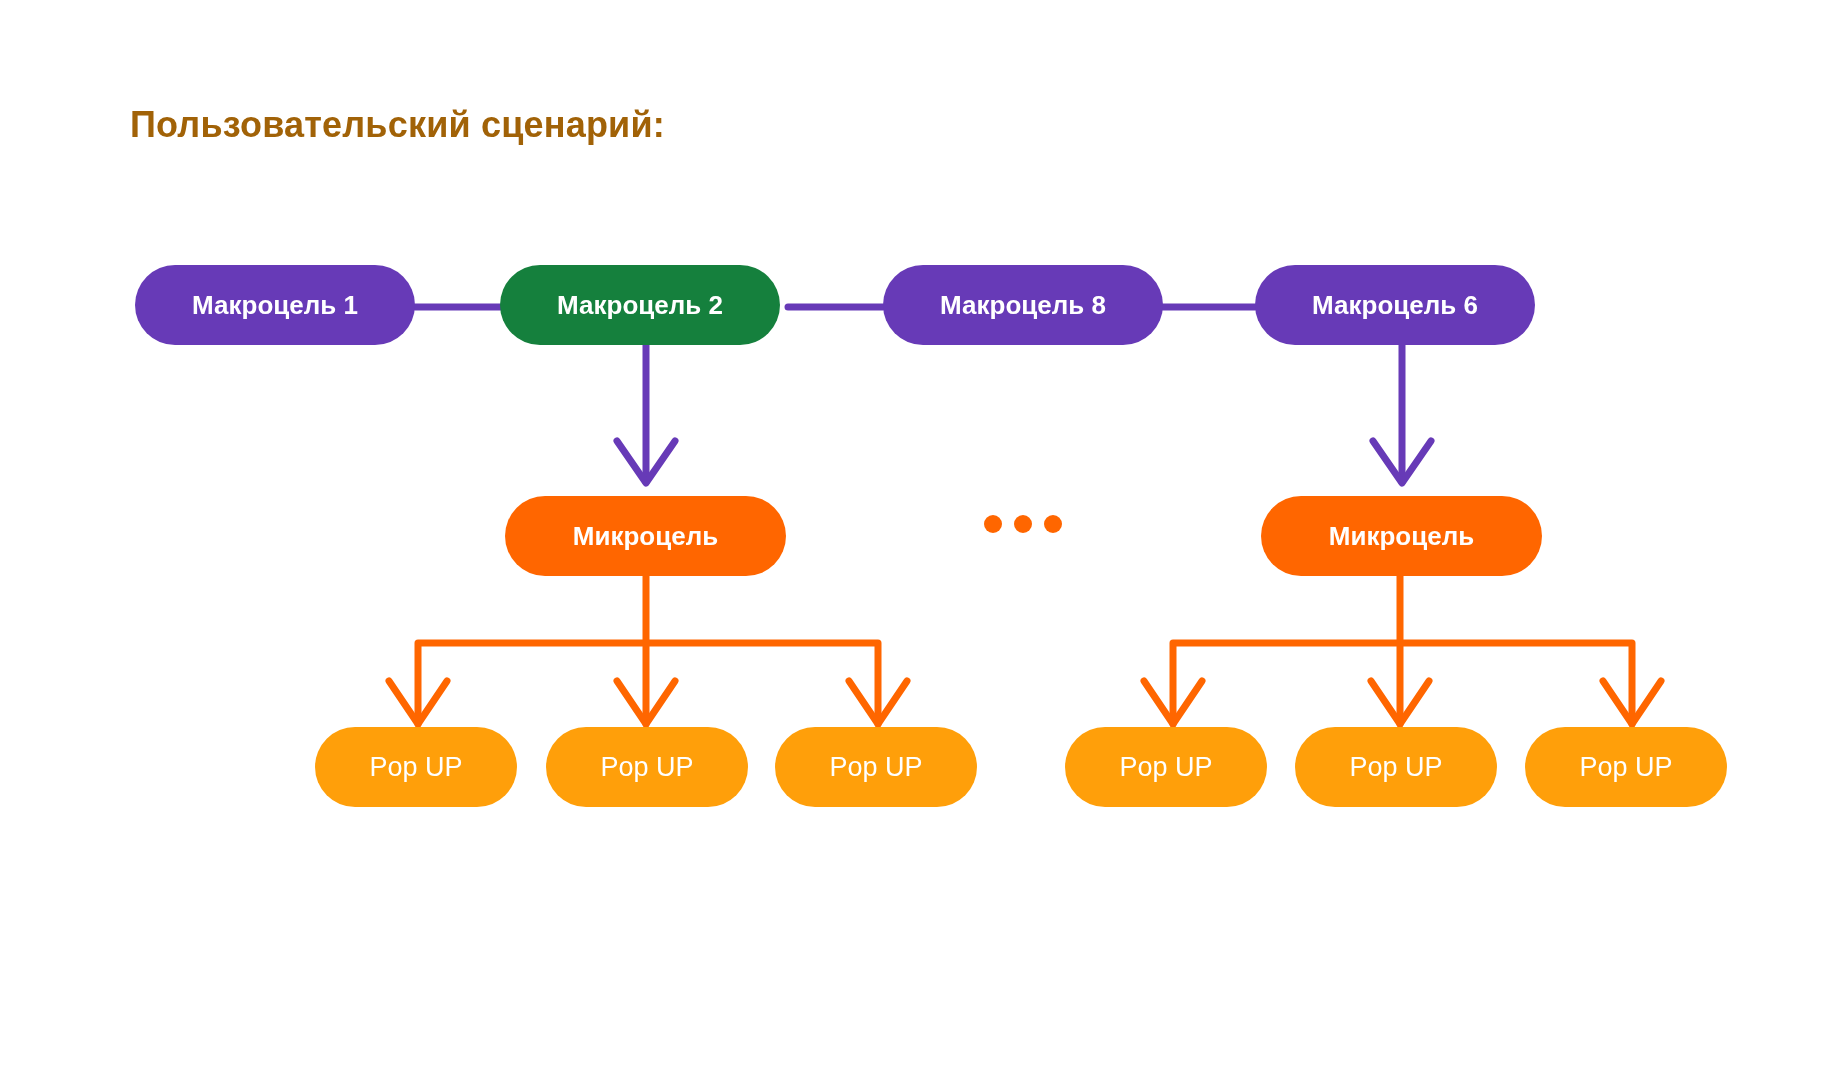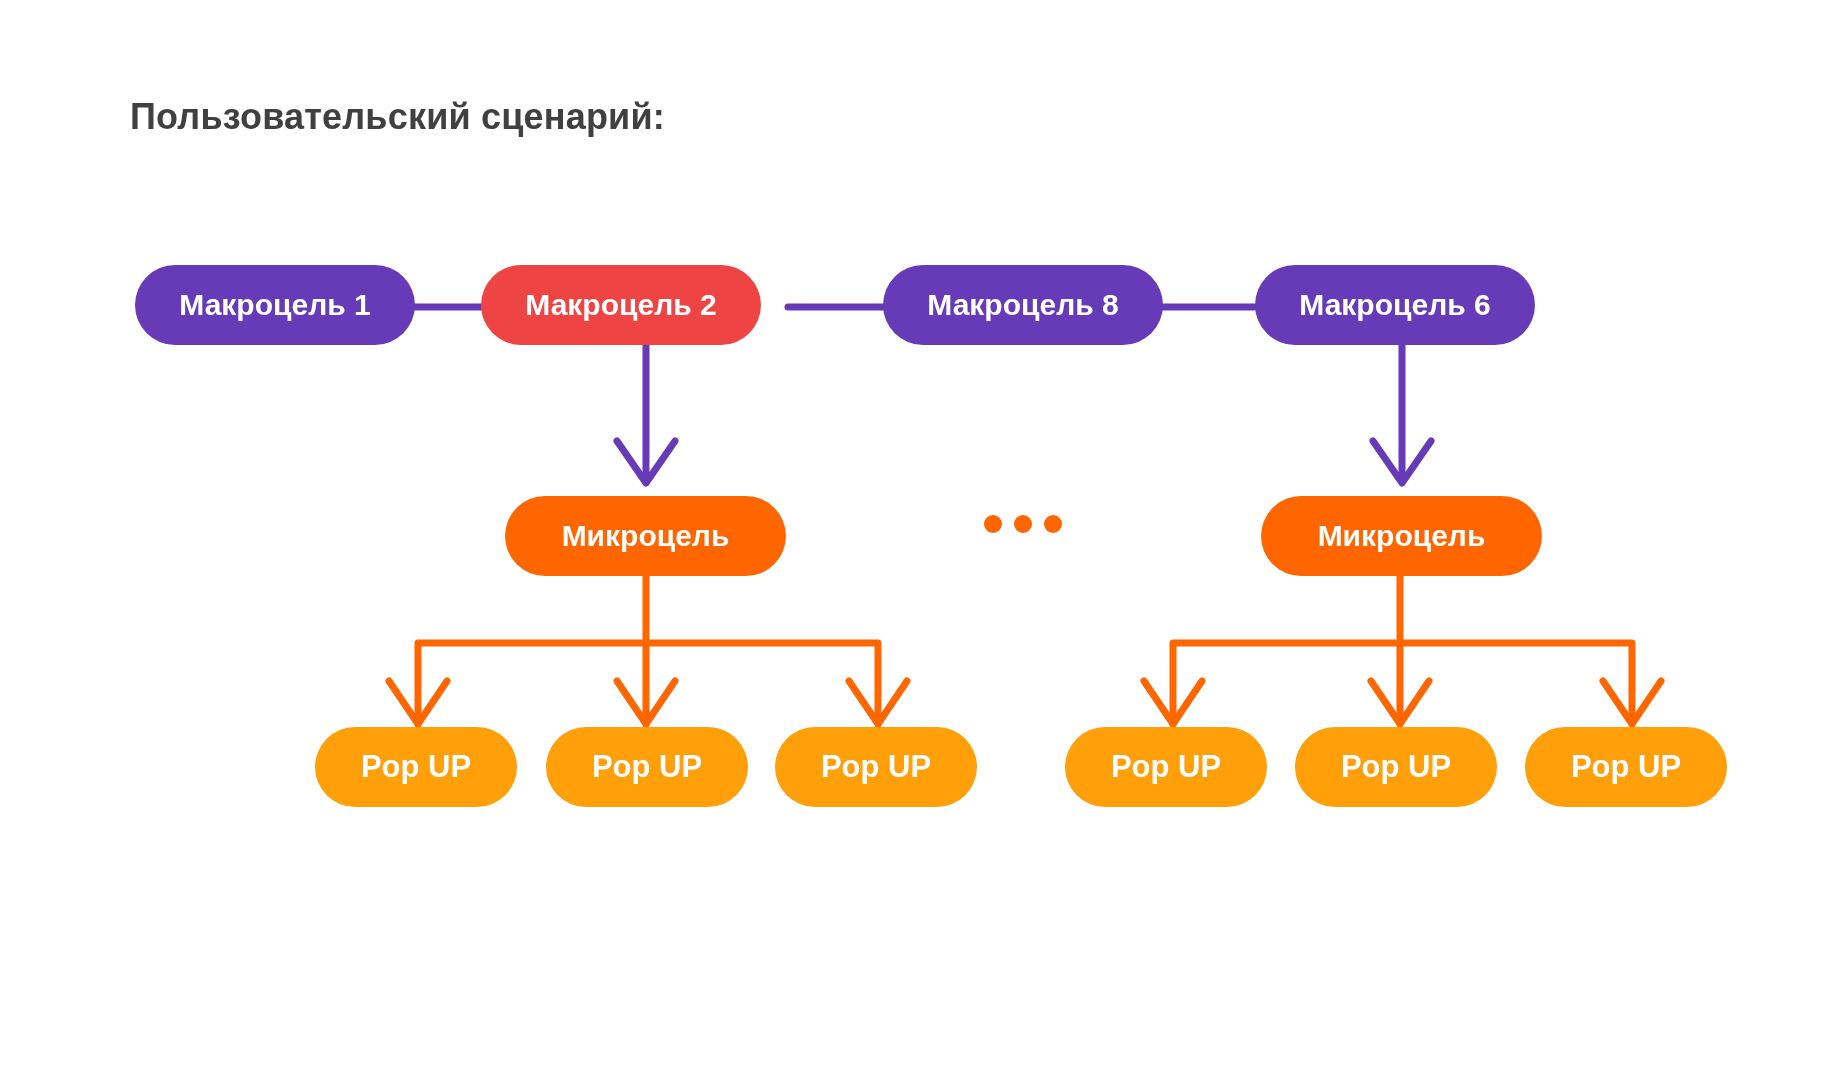--- a/index.html
+++ b/index.html
@@ -1,26 +1,26 @@
 <!DOCTYPE html>
 <html><head>
 <meta charset="utf-8">
 <style>
   html, body { margin: 0; padding: 0; background: #ffffff; }
   body { width: 1848px; height: 1079px; position: relative; overflow: hidden;
          font-family: "Liberation Sans", "DejaVu Sans", sans-serif; }
-  .title { position: absolute; left: 130px; top: 96px; font-size: 36px; font-weight: bold;
-           color: #404040; letter-spacing: 0.2px; white-space: nowrap; }
+  .title { position: absolute; left: 130px; top: 104px; font-size: 36px; font-weight: bold;
+           color: #a16207; letter-spacing: 0.2px; white-space: nowrap; }
   svg.lines { position: absolute; left: 0; top: 0; width: 1848px; height: 1079px; }
   .node { position: absolute; height: 80px; border-radius: 40px; display: flex;
           align-items: center; justify-content: center; color: #ffffff; font-weight: bold;
-          font-size: 30px; white-space: nowrap; box-sizing: border-box; }
+          font-size: 26px; white-space: nowrap; box-sizing: border-box; }
   .macro { background: #673ab7; width: 280px; top: 265px; }
   .micro { background: #ff6600; width: 281px; top: 496px; }
-  .popup { background: #ff9f0a; width: 202px; top: 727px; font-size: 31px; font-weight: bold; }
+  .popup { background: #ff9f0a; width: 202px; top: 727px; font-size: 27px; font-weight: normal; }
   .dot { position: absolute; width: 18px; height: 18px; border-radius: 50%; background: #ff6600; top: 515px; }
 </style>
 </head>
 <body>
 
 <div class="title">Пользовательский сценарий:</div>
 
 <svg class="lines" viewBox="0 0 1848 1079">
 
   <g stroke="#673ab7" stroke-width="7" fill="none" stroke-linecap="round" stroke-linejoin="round">
@@ -46,21 +46,21 @@
     <polyline points="1173,724 1173,643 1632,643 1632,724"></polyline>
     <polyline points="1144,681 1173,724 1202,681"></polyline>
     <polyline points="1371,681 1400,724 1429,681"></polyline>
     <polyline points="1603,681 1632,724 1661,681"></polyline>
   </g>
 </svg>
 
 <div class="node macro" style="left: 135px; background: rgb(103, 58, 183);">
   <span>Макроцель 1</span>
 </div>
-<div class="node macro" style="left: 481px; background: #ef4444;">
+<div class="node macro" style="left: 500px; background: #15803d;">
   <span>Макроцель 2</span>
 </div>
 <div class="node macro" style="left: 883px; background: rgb(103, 58, 183);">
   <span>Макроцель 8</span>
 </div>
 <div class="node macro" style="left: 1255px; background: rgb(103, 58, 183);">
   <span>Макроцель 6</span>
 </div>
 
 <div class="node micro" style="left: 505px; background: rgb(255, 102, 0);">

